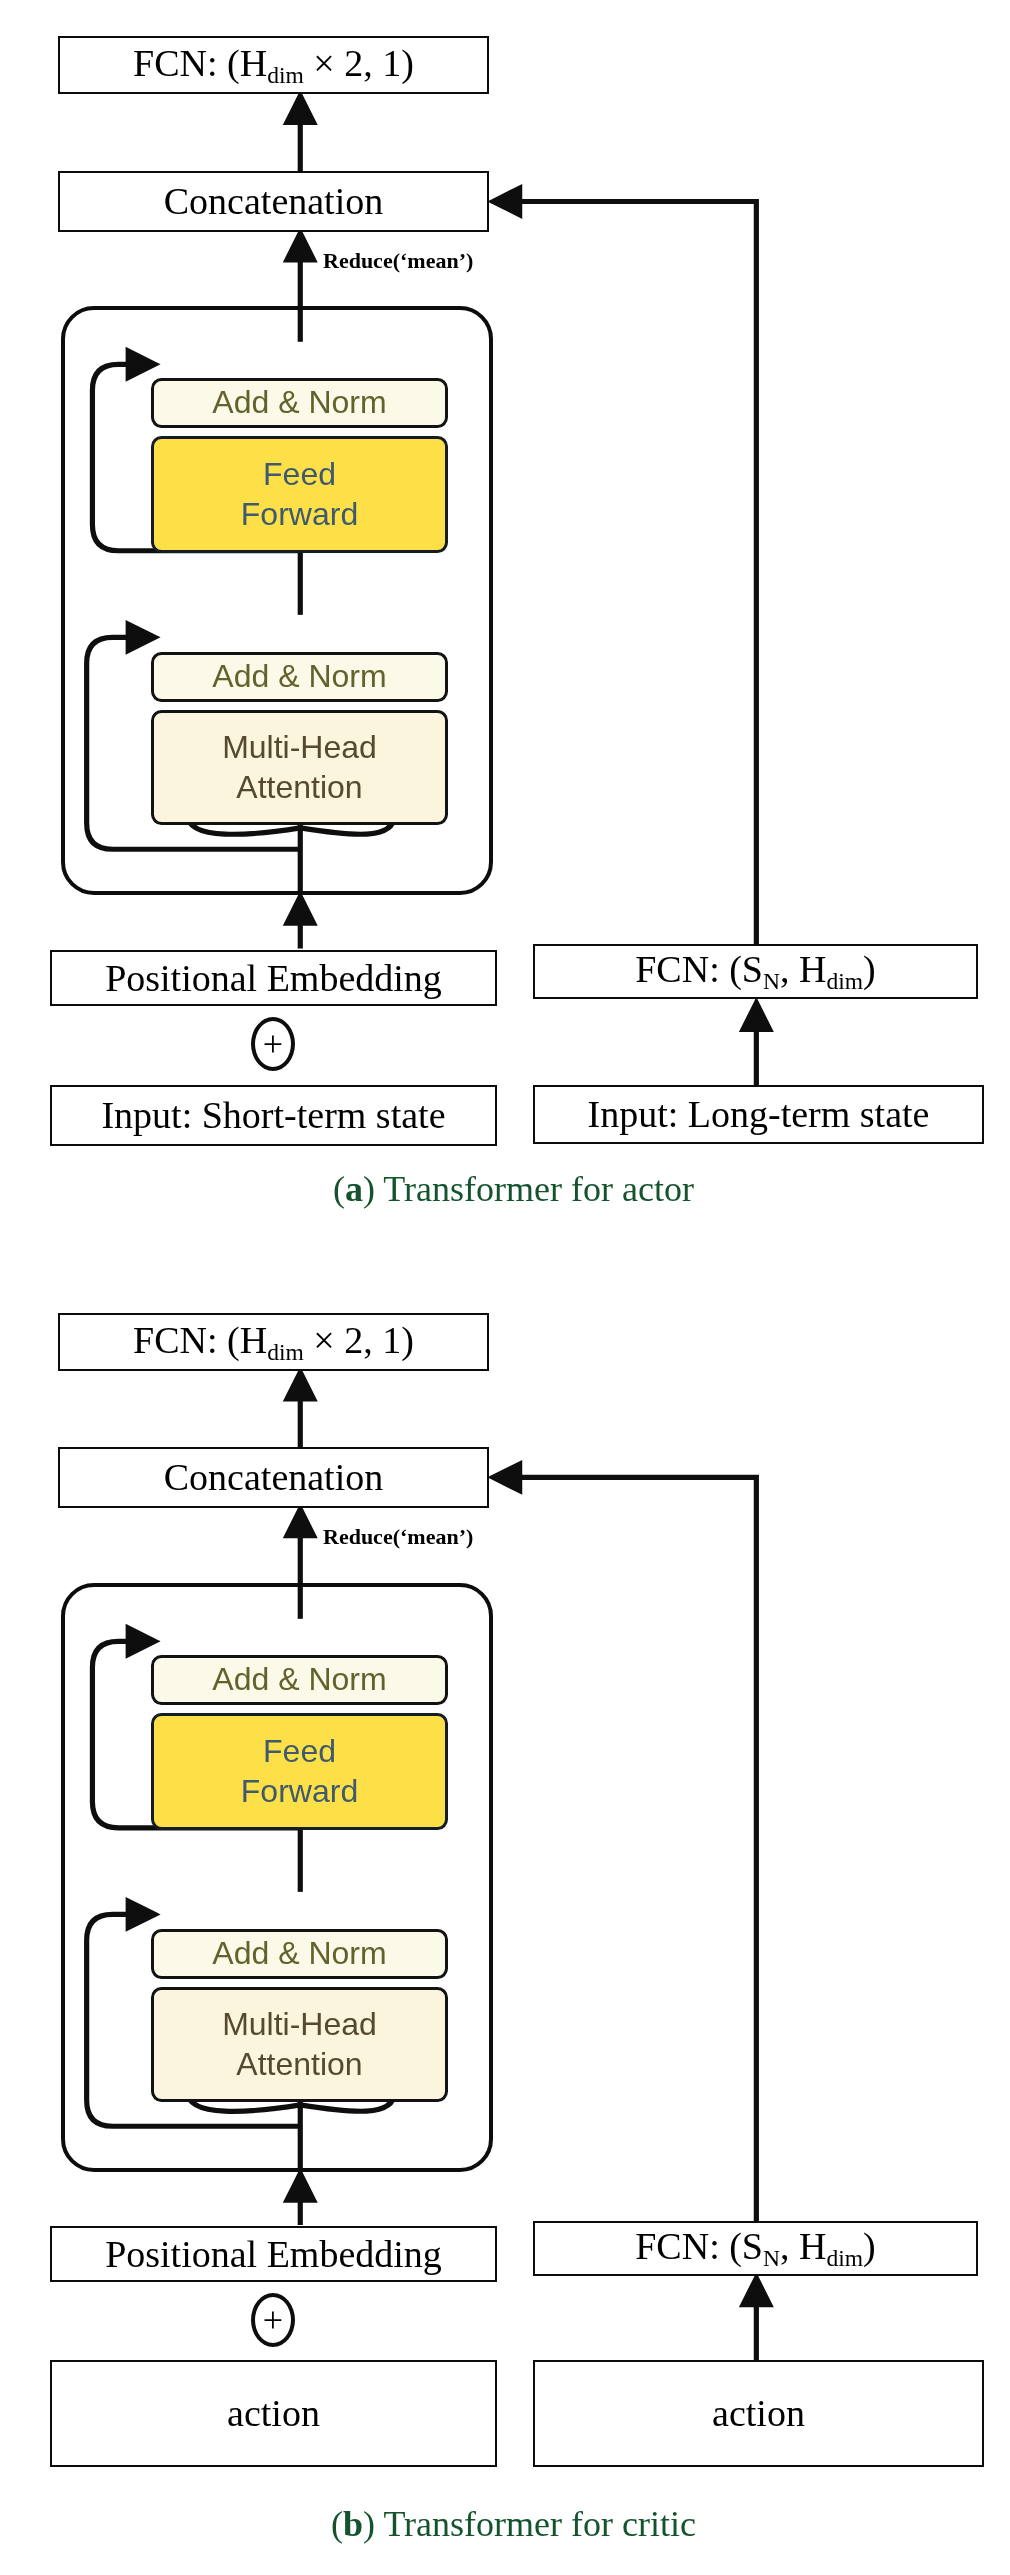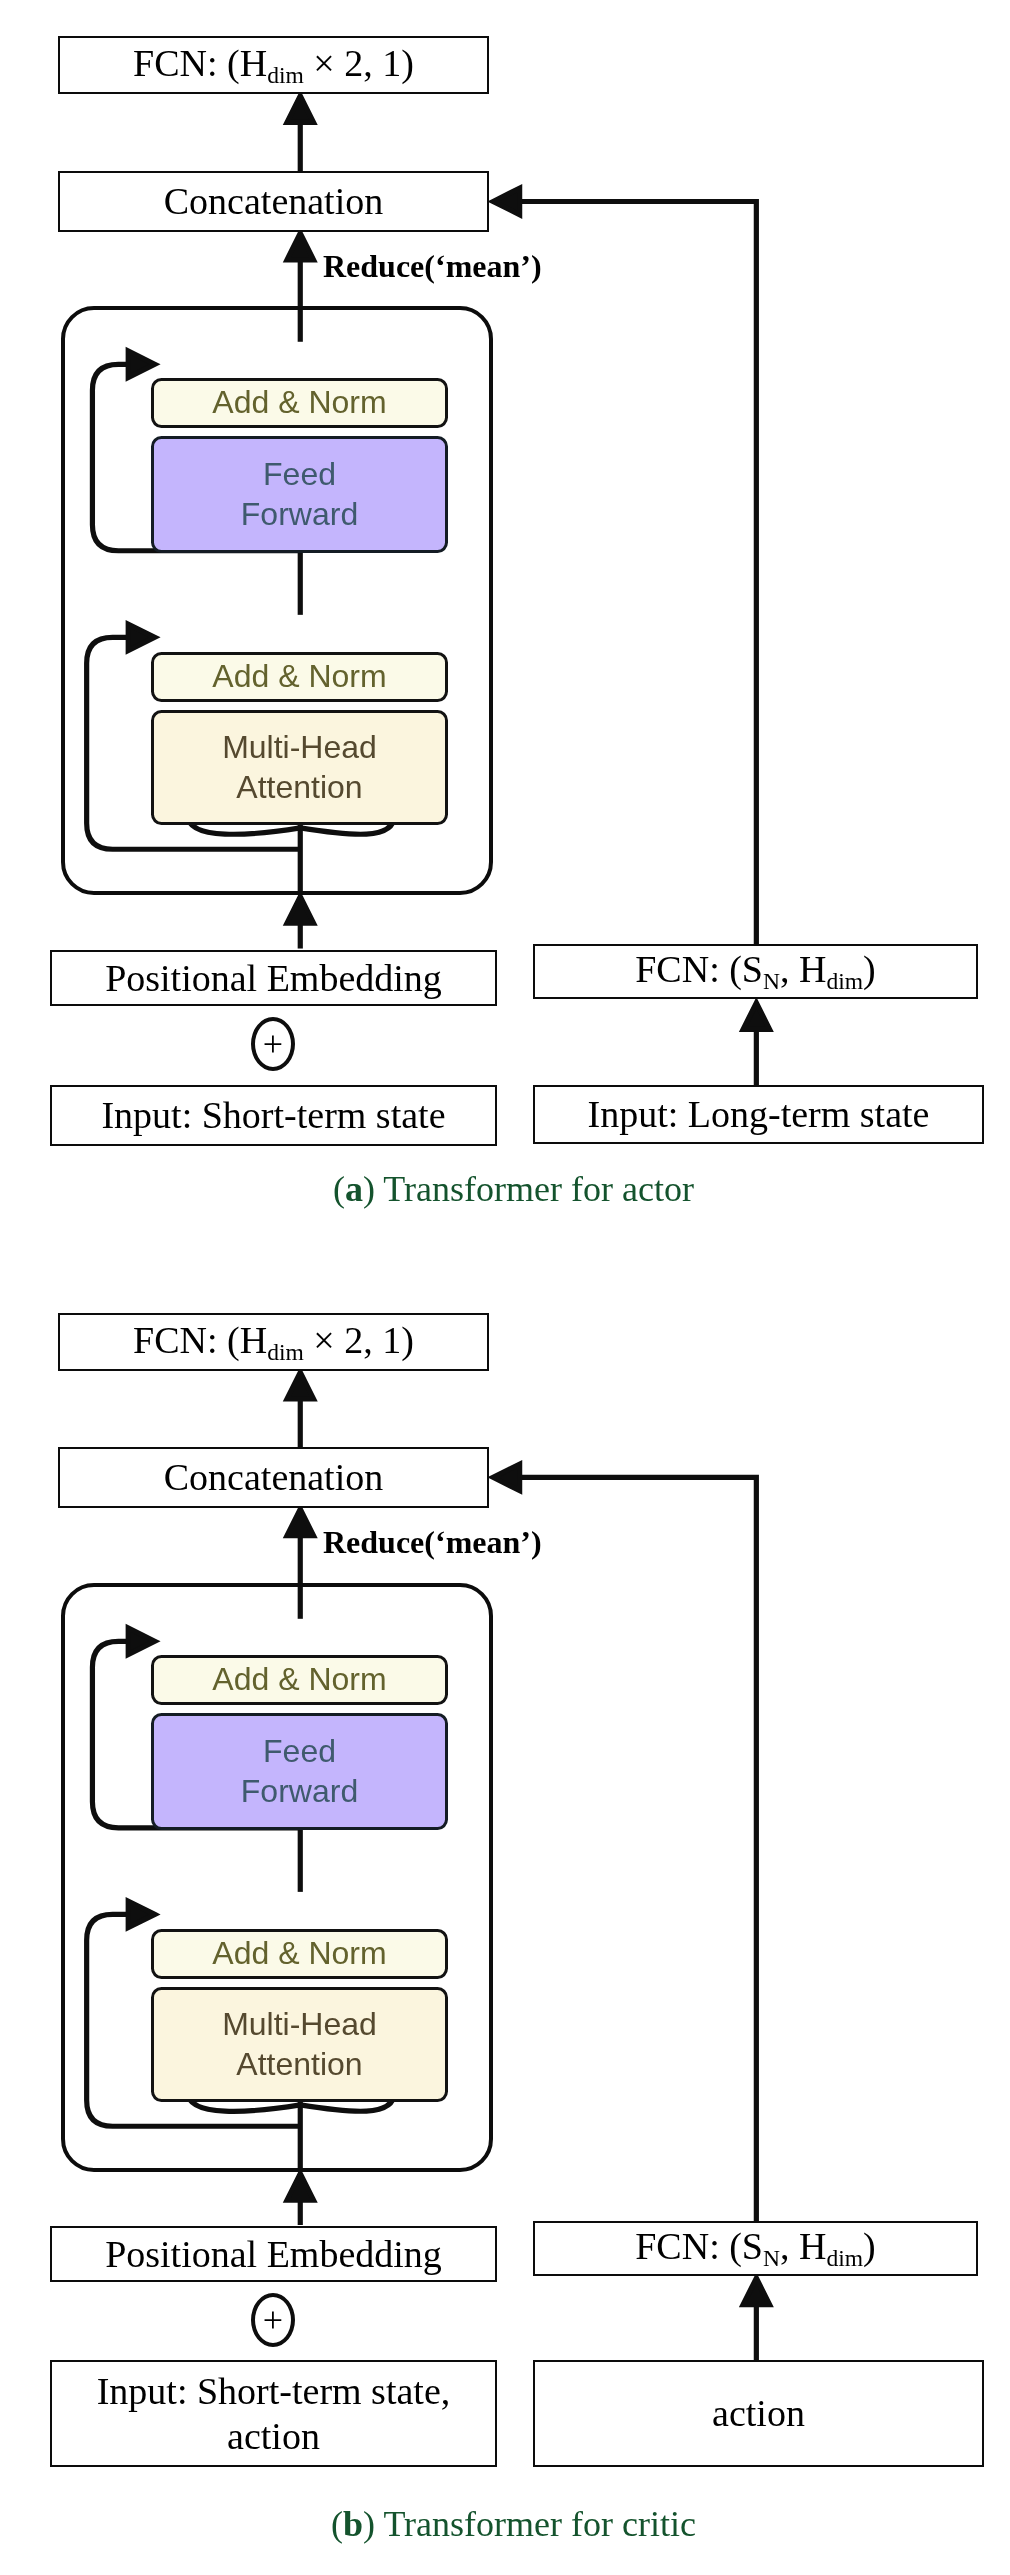--- a/index.html
+++ b/index.html
@@ -21,30 +21,30 @@
   }
   .rbox {
     position:absolute; box-sizing:border-box; z-index:2;
     border:3.5px solid #121212; border-radius:10.4px;
     display:flex; flex-direction:column; align-items:center; justify-content:center;
     text-align:center; font-family:"Liberation Sans", sans-serif;
     font-size:32px; line-height:1.22;margin-top:39px;
   }
   .addnorm { background:#fbfae8; color:#63622d; }
   .mha     { background:#fbf5de; color:#55492f; }
-  .ff      { background:#c4b5fd; color:#3f5a6e; border-color:#141c24; }
+  .ff      { background:#fde047; color:#3f5a6e; border-color:#141c24; }
   .plus-circle {
     position:absolute; box-sizing:border-box; z-index:2;
     width:44px; height:54px; border:4px solid #0d0d0d; border-radius:50%;
     background:#ffffff; display:flex; align-items:center; justify-content:center;
     font-size:36px; font-family:"Liberation Serif", serif; color:#000;
   }
   .reduce-label {
     position:absolute; z-index:2; font-family:"Liberation Serif", serif;
-    font-weight:bold; font-size:32px; color:#000; white-space:nowrap;
+    font-weight:bold; font-size:22px; color:#000; white-space:nowrap;
   }
   .caption {
     position:absolute; left:0; width:1011px; z-index:2; text-align:center;
     font-family:"Liberation Serif", serif; font-size:36px; color:#14532d;padding-left:8px;
   }
   .caption .cap-letter { font-weight:bold; }
   .sub { font-size:0.62em; vertical-align:-0.28em; }
   .lbl { display:inline; }
   .line2 { display:block; }
 </style>
@@ -245,21 +245,20 @@
 
     <div class="box" style="left:50px; top:2226px; width:447px; height:56px;">
       <span>Positional Embedding</span>
     </div>
 
     <div class="plus-circle" style="left:251px; top:2293px;">
       <span>+</span>
     </div>
 
     <div class="box" style="left:50px; top:2360px; width:447px; height:107px; flex-direction:column;">
-      <span class="line2">Input: Short-term state,</span>
       <span class="line2">action</span>
     </div>
 
     <div class="box" style="left:533px; top:2221px; width:445px; height:55px;">
       <div class="lbl"><span>FCN: (S</span><span class="sub">N</span><span>, H</span><span class="sub">dim</span><span>)</span></div>
     </div>
 
     <div class="box" style="left:533px; top:2360px; width:451px; height:107px; flex-direction:column;">
       <span class="line2">action</span>
     </div>

